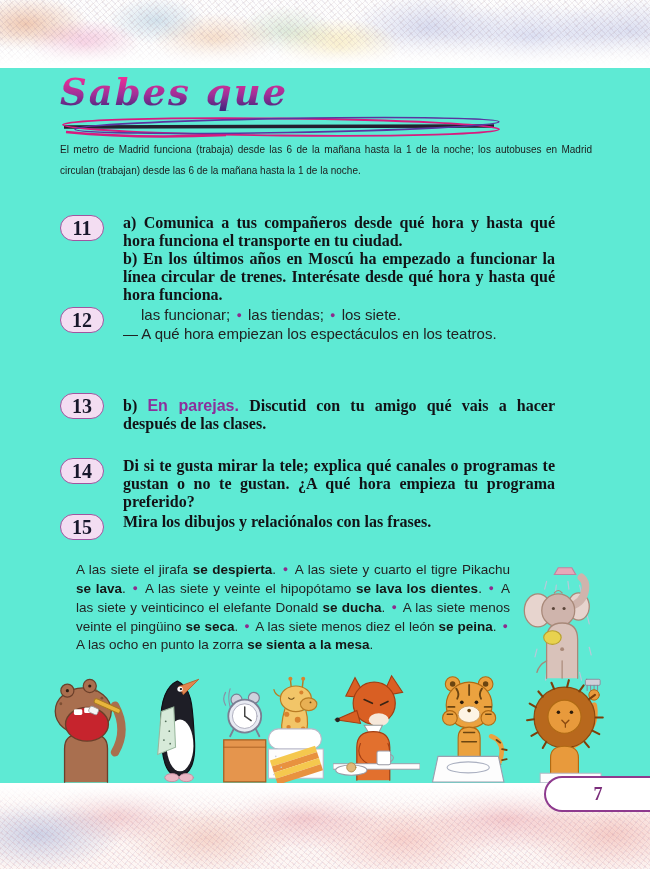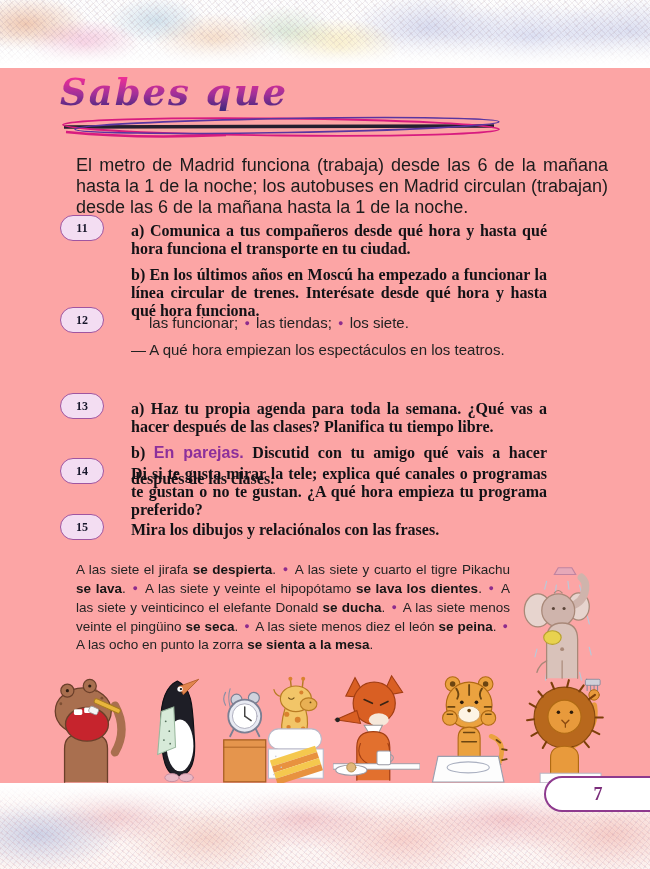--- a/index.html
+++ b/index.html
@@ -1,16 +1,16 @@
 <!DOCTYPE html>
 <html><head>
 <meta charset="utf-8">
 <style>
   html,body{margin:0;padding:0;background:#888;}
-  .page{position:relative;width:650px;height:869px;margin:0 auto;background:#fca5a5;overflow:hidden;
+  .page{position:relative;width:650px;height:869px;margin:0 auto;background:#5eead4;overflow:hidden;
         font-family:"Liberation Sans",sans-serif;color:#1d1d1f;}
 
   
   .band-top{position:absolute;top:0;left:0;right:0;height:68px;
     background:
       linear-gradient(to bottom, rgba(255,255,255,0) 52%, #fff 96%),
       repeating-linear-gradient(48deg, rgba(140,120,160,0.12) 0 1px, transparent 1px 4px),
       repeating-linear-gradient(-42deg, rgba(160,120,120,0.12) 0 1px, transparent 1px 5px),
       radial-gradient(90px 40px at 4% 35%, rgba(220,120,60,0.38), transparent 70%),
       radial-gradient(80px 36px at 13% 65%, rgba(228,80,150,0.32), transparent 70%),
@@ -36,29 +36,29 @@
       radial-gradient(130px 56px at 94% 60%, rgba(235,150,140,0.42), transparent 70%),
       #fdf6f4;}
 
   .title{position:absolute;left:60px;top:74px;margin:0;
     font-family:"DejaVu Serif",serif;font-style:italic;font-weight:bold;
     font-size:37px;letter-spacing:2px;line-height:1;
     background:linear-gradient(to bottom,#ee2d96 10%,#a03098 55%,#46287e 95%);
     -webkit-background-clip:text;background-clip:text;color:transparent;}
   .flourish{position:absolute;left:56px;top:112px;}
 
-  .intro{position:absolute;left:60px;top:139px;width:532px;margin:16px;
-    font-size:18px;line-height:21px;text-align:justify;color:#1c1c1c;}
+  .intro{position:absolute;left:60px;top:139px;width:532px;margin:0;
+    font-size:10px;line-height:21px;text-align:justify;color:#1c1c1c;}
 
   .ex{position:absolute;left:60px;width:498px;}
   .badge{position:absolute;left:0;top:1px;width:44px;height:26px;border-radius:13px;
     border:1.6px solid #a055a0;background:#f3ddf2;display:flex;align-items:center;justify-content:center;
-    font-family:"Liberation Serif",serif;font-weight:bold;font-size:12px;color:#17172b;box-sizing:border-box;}
+    font-family:"Liberation Serif",serif;font-weight:bold;font-size:20px;color:#17172b;box-sizing:border-box;}
   .ex-body{margin-left:63px;width:432px;}
-  .ex-body p{margin:8px;}
+  .ex-body p{margin:0;}
   .serif{font-family:"Liberation Serif",serif;font-weight:bold;font-size:16px;line-height:18px;color:#121216;}
   .just{text-align:justify;}
   .justlast{text-align:justify;text-align-last:justify;}
   .center{text-align:left;}
   .sansline{font-size:15px;line-height:17.5px;color:#222;}
   .indent{padding-left:18px;}
   .gap-top{margin-top:5px !important;}
 
   .dot{color:#8d2b8d;font-size:9px;vertical-align:2px;padding:0 2px;}
   .bb{font-weight:bold;color:#161616;}
@@ -107,21 +107,20 @@
     <div class="badge">12</div>
     <div class="ex-body">
       <p class="sansline indent"><span>las funcionar; </span><span class="dot">●</span><span> las tiendas; </span><span class="dot">●</span><span> los siete.</span></p>
       <p class="sansline">— A qué hora empiezan los espectáculos en los teatros.</p>
     </div>
   </div>
 
   <div class="ex" style="top:392px">
     <div class="badge">13</div>
     <div class="ex-body">
-      <p class="serif just">a) Haz tu propia agenda para toda la semana. ¿Qué vas a hacer después de las clases? Planifica tu tiempo libre.</p>
       <p class="serif justlast gap-top"><span>b) </span><span class="accent">En parejas.</span><span> Discutid con tu amigo qué vais a hacer</span></p>
       <p class="serif center">después de las clases.</p>
     </div>
   </div>
 
   <div class="ex" style="top:457px">
     <div class="badge">14</div>
     <div class="ex-body">
       <p class="serif just">Di si te gusta mirar la tele; explica qué canales o programas te gustan o no te gustan. ¿A qué hora empieza tu programa preferido?</p>
     </div>

